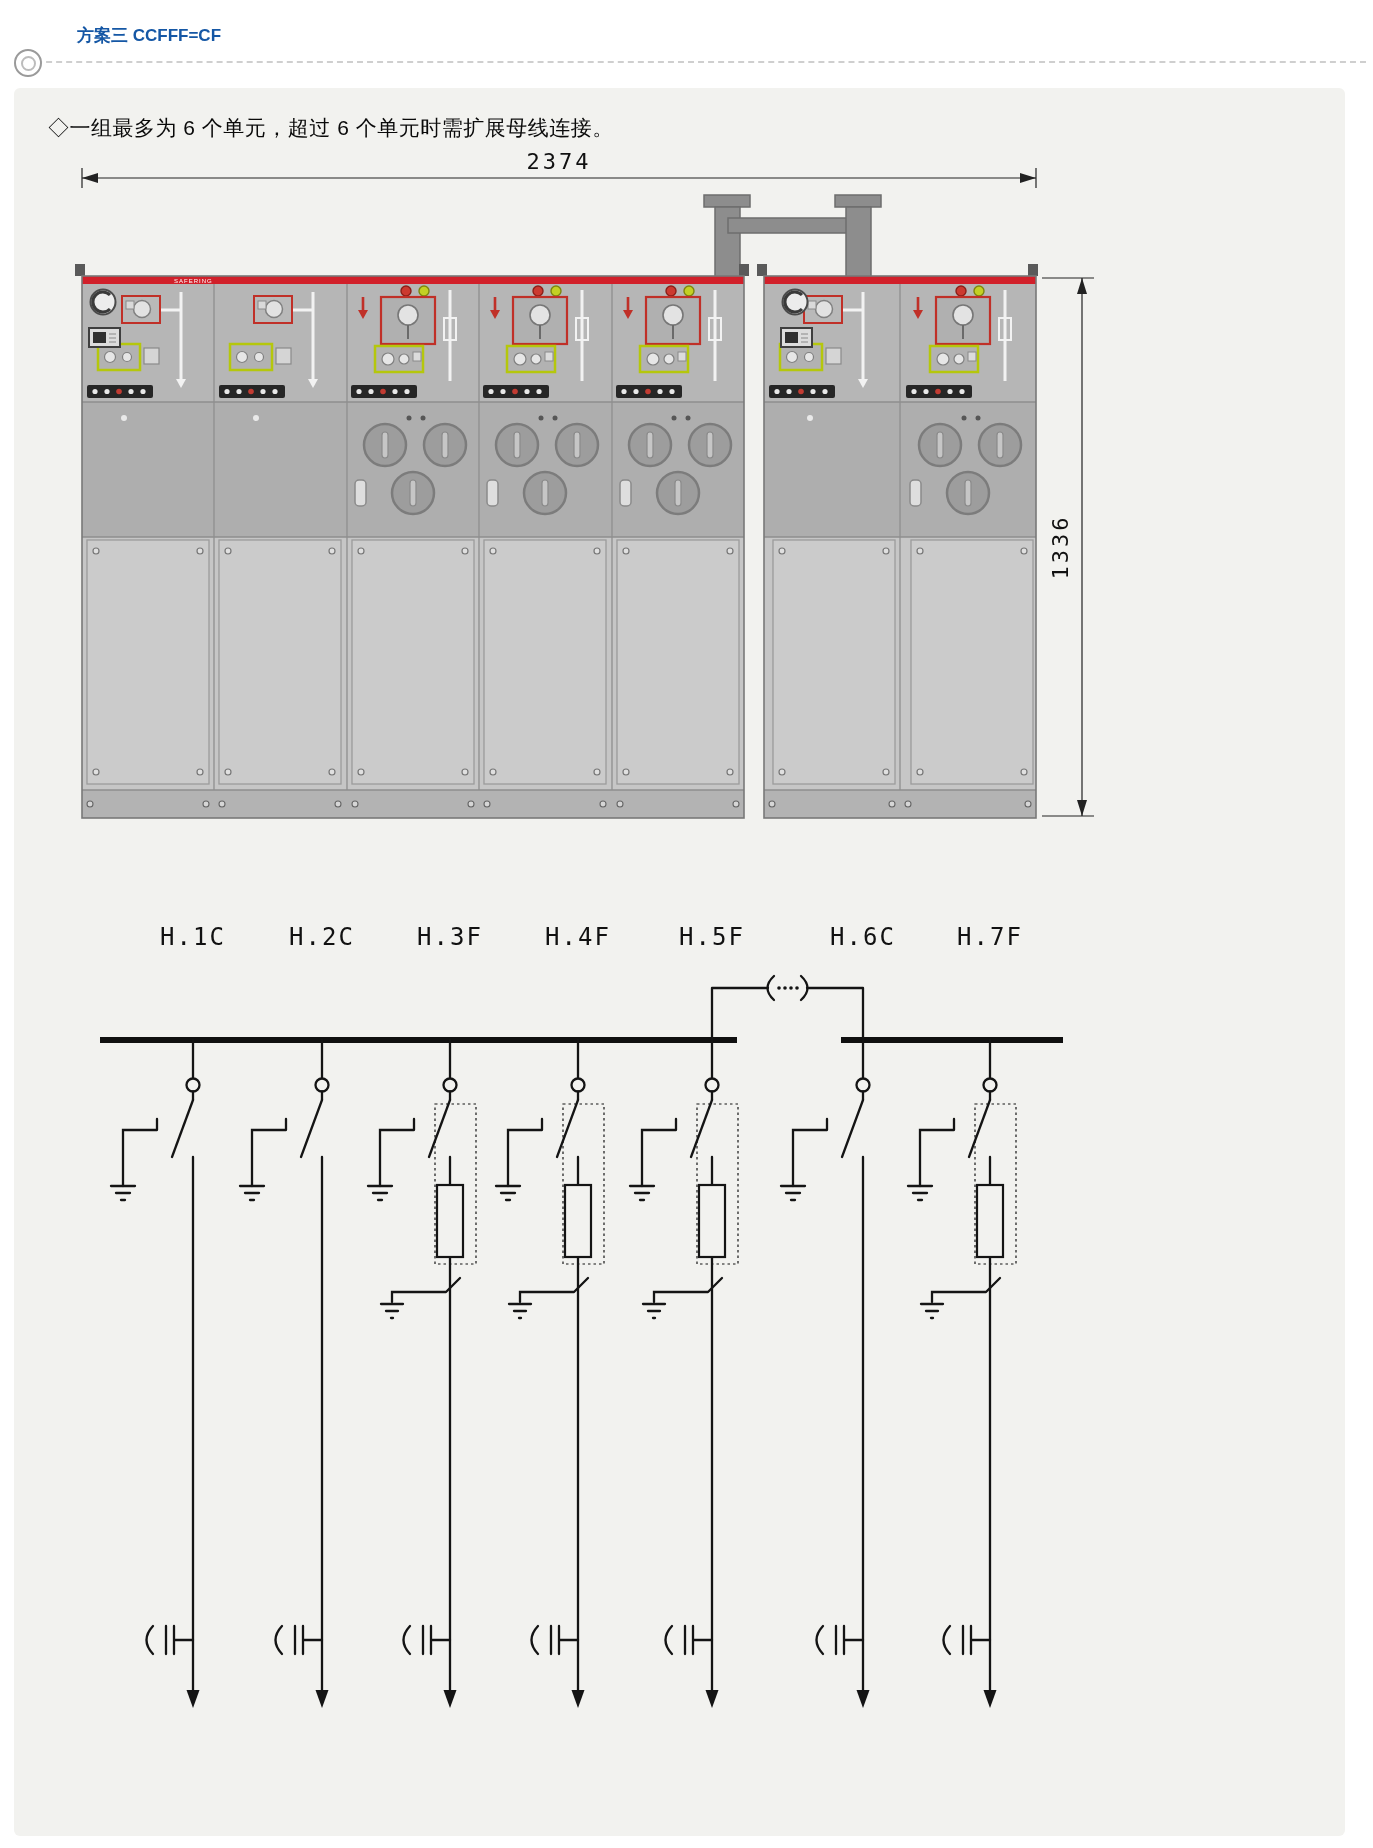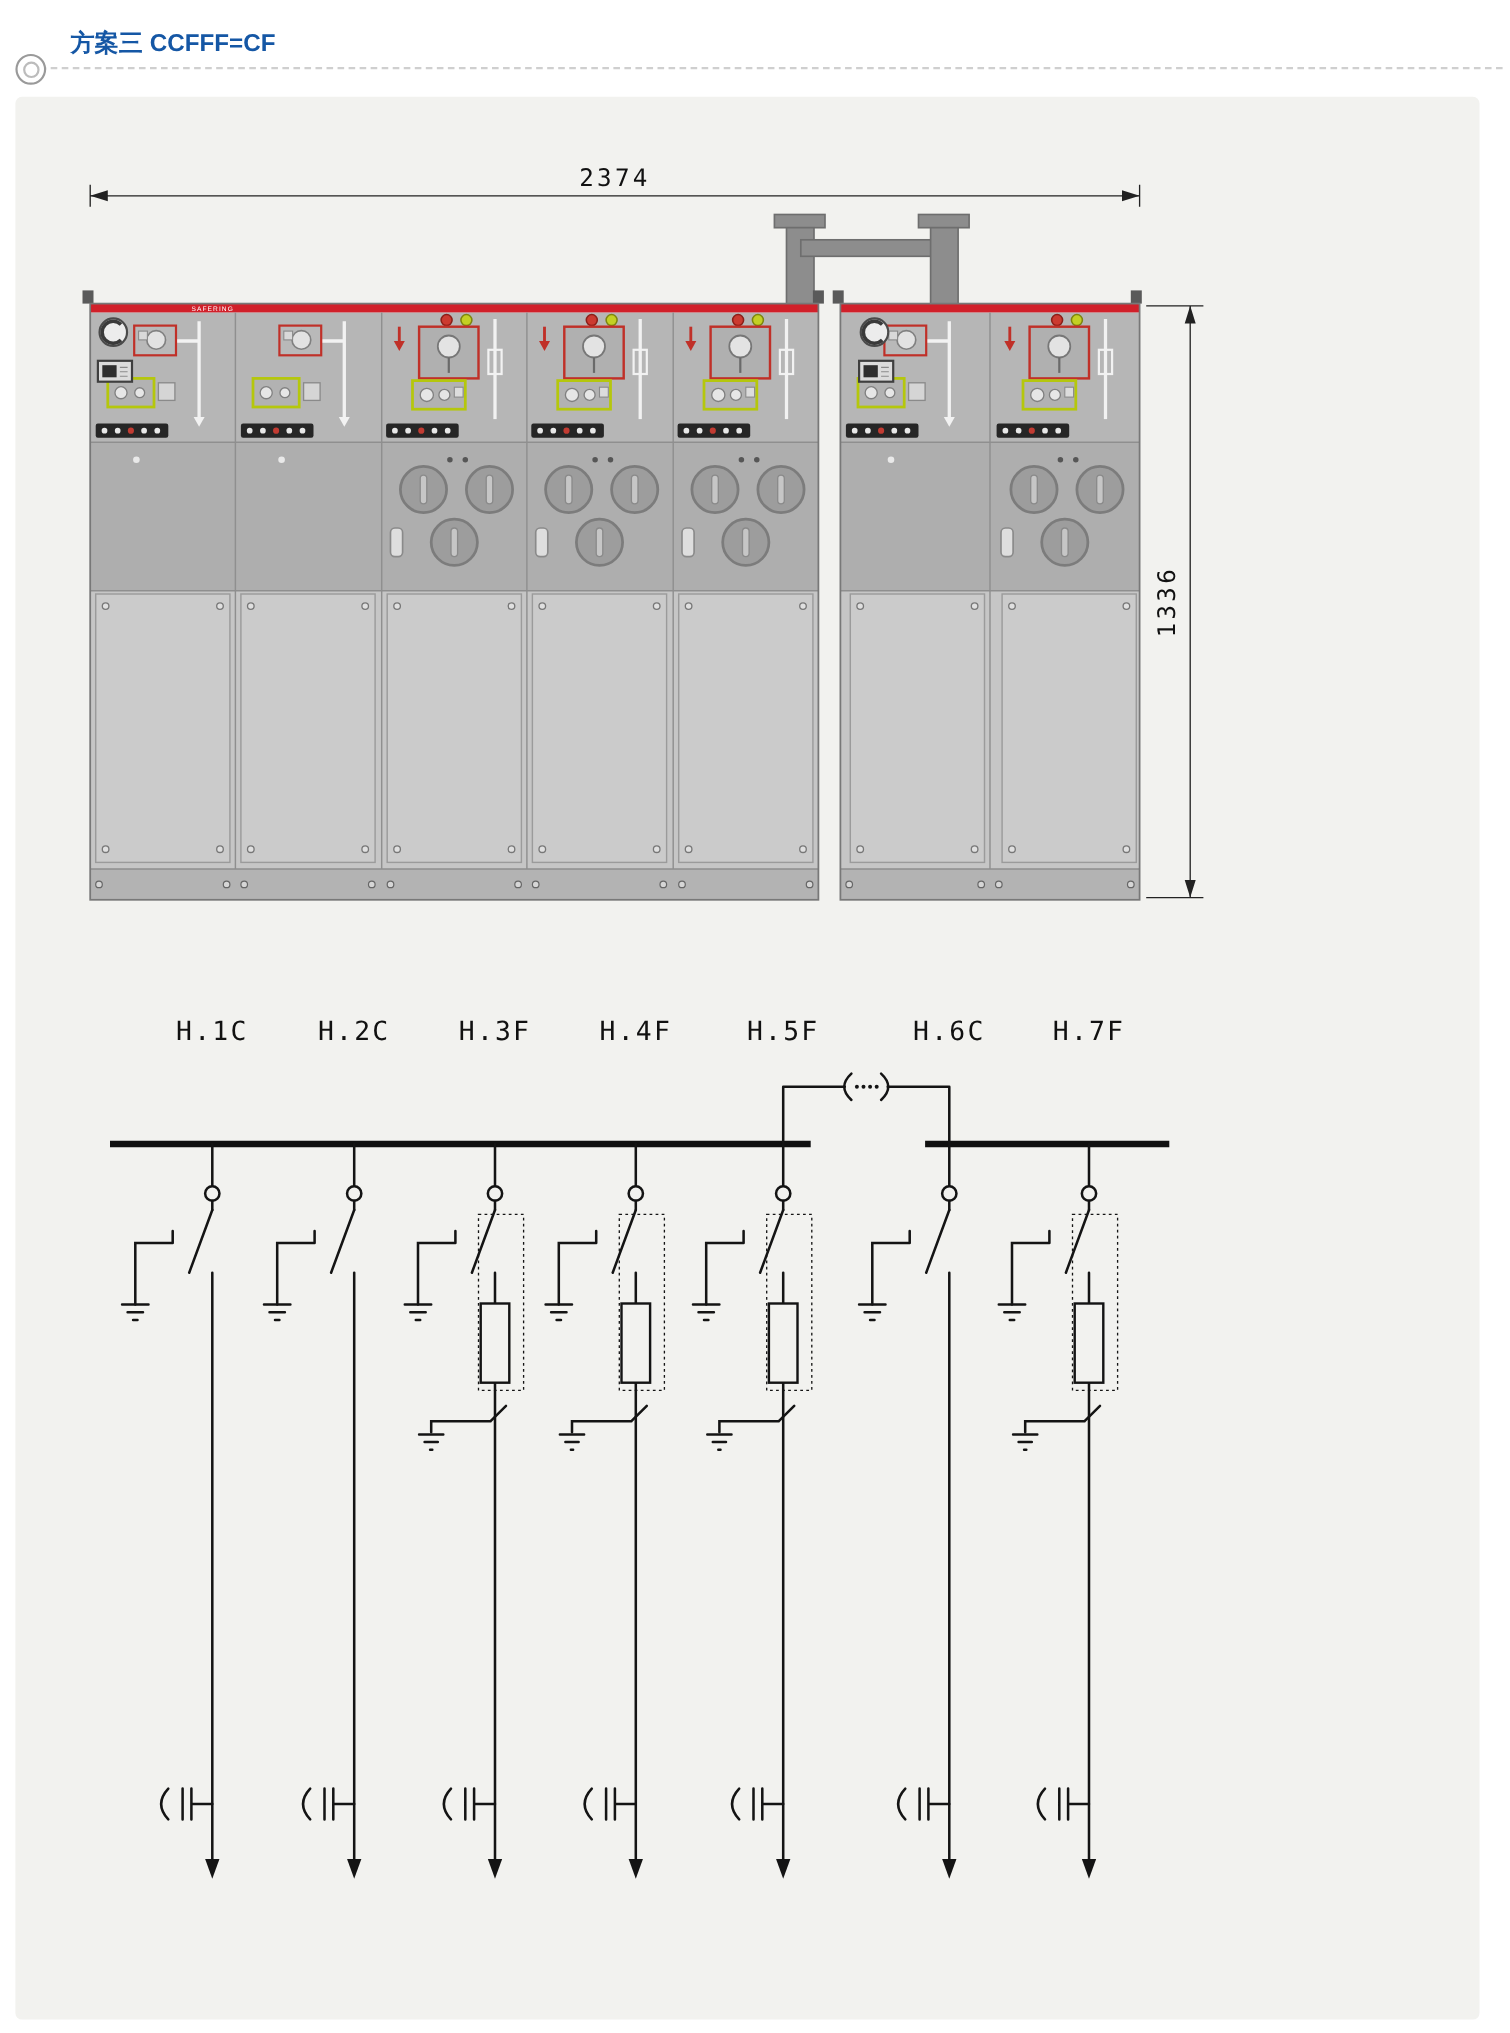--- a/index.html
+++ b/index.html
@@ -2,21 +2,21 @@
 <html><head>
 <meta charset="utf-8">
 <style>
   html,body{margin:0;padding:0;background:#ffffff;}
   .page{position:relative;width:1373px;height:1848px;background:#ffffff;
         font-family:"Liberation Sans",sans-serif;overflow:hidden;}
   .hrule{position:absolute;left:16px;top:61px;width:1350px;border-top:2px dashed #cfcfcf;}
   .hicon{position:absolute;left:14px;top:49px;width:24px;height:24px;border:2px solid #9a9a9a;
          border-radius:50%;background:#fff;display:flex;align-items:center;justify-content:center;}
   .hicon::after{content:"";width:11px;height:11px;border:2px solid #bcbcbc;border-radius:50%;}
-  .title{position:absolute;left:64px;top:24px;margin:0;font-size:22px;font-weight:bold;color:#1557a5;}
+  .title{position:absolute;left:77px;top:24px;margin:0;font-size:17px;font-weight:bold;color:#1557a5;}
   .panel{position:absolute;left:14px;top:88px;width:1331px;height:1748px;background:#f2f2ef;border-radius:6px;}
   .note{position:absolute;left:34px;top:26px;margin:0;font-size:21px;color:#0a0a0a;letter-spacing:.5px;}
   .cab{position:absolute;left:56px;top:62px;}
   .sld{position:absolute;left:76px;top:832px;}
 
   svg .ln{stroke:#141414;stroke-width:2.3;fill:none;stroke-linecap:round;}
   svg .bus{stroke:#101010;stroke-width:6;fill:none;}
   svg .dash{stroke:#141414;stroke-width:1.2;fill:none;stroke-dasharray:2.5,3;}
   svg .dim{stroke:#222;stroke-width:1.2;fill:none;}
   svg .dimt{font:22px "DejaVu Sans Mono",monospace;fill:#111;letter-spacing:3px;}
@@ -29,20 +29,21 @@
 <body>
 
 <div class="page">
 
   <div class="hrule"></div>
   <span class="hicon"></span>
   <h1 class="title">方案三 CCFFF=CF</h1>
 
   <div class="panel">
 
+    <p class="note">◇一组最多为 6 个单元，超过 6 个单元时需扩展母线连接。</p>
 
     <svg class="cab" width="1040" height="690" viewBox="0 0 1040 690">
       <defs>
 
         <g id="mimC">
           <path d="M 99,8 V 95 M 78,26 H 99" stroke="#f2f2f2" stroke-width="3" fill="none"></path>
           <path d="M 99,104 l -5,-9 h 10 z" fill="#f2f2f2"></path>
           <rect x="40" y="12" width="38" height="27" fill="#b9b9b9" stroke="#c03028" stroke-width="2"></rect>
           <circle cx="60" cy="25" r="8.5" fill="#e2e2e2" stroke="#808080" stroke-width="1.5"></circle>
           <rect x="44" y="17" width="8" height="8" fill="#d9d9d9" stroke="#8a8a8a" stroke-width="1"></rect>

